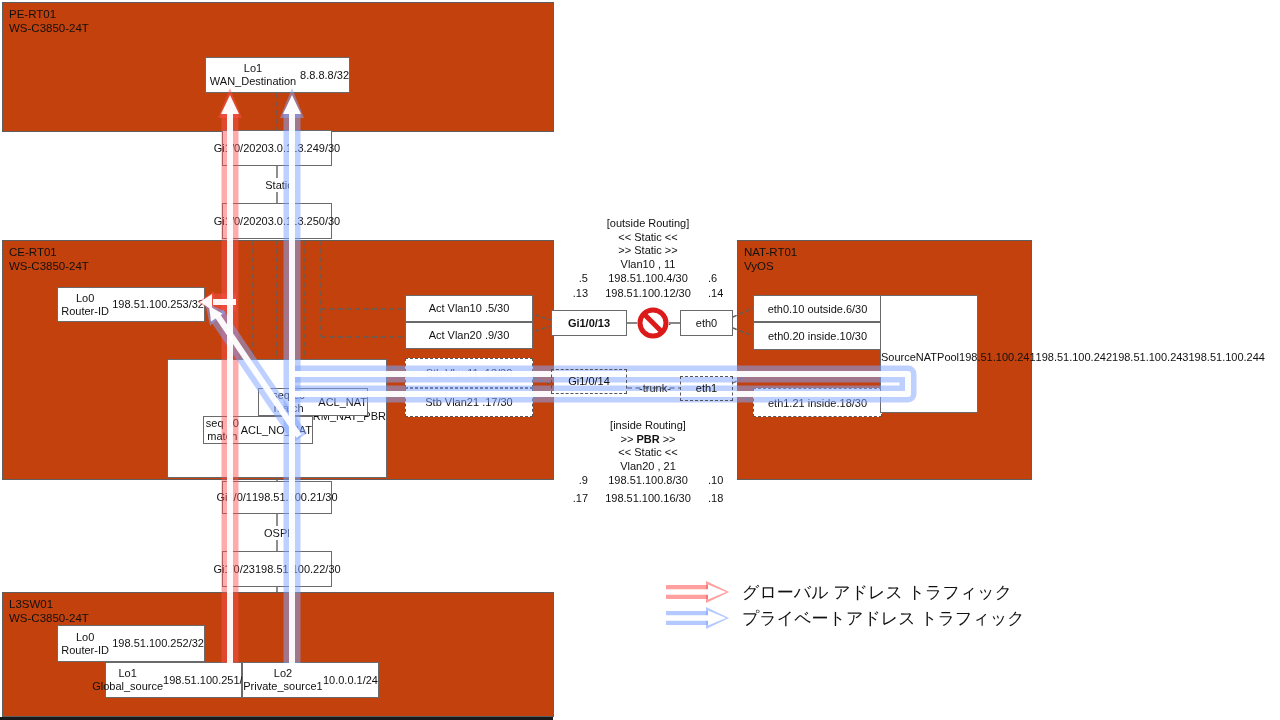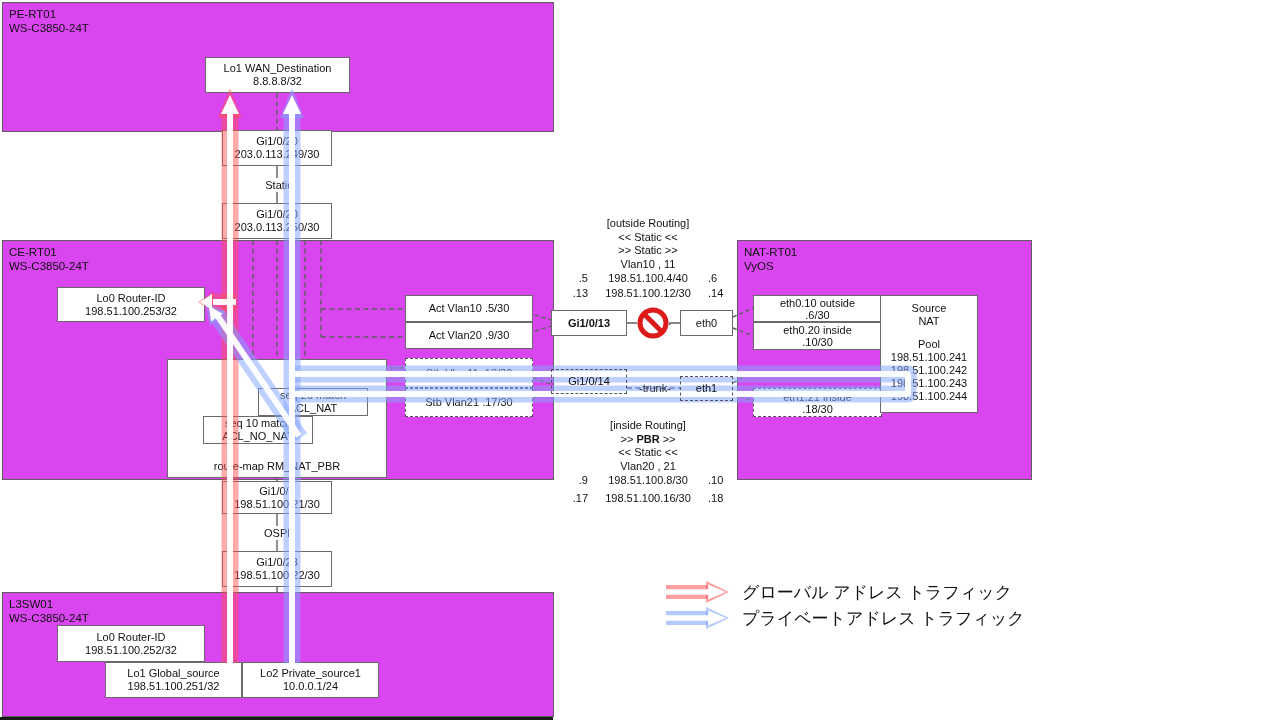--- a/index.html
+++ b/index.html
@@ -1,20 +1,20 @@
 <!DOCTYPE html>
 <html><head>
 <meta charset="utf-8">
 <style>
   html,body{margin:0;padding:0;background:#fff;}
   .canvas{position:relative;width:1280px;height:720px;background:#ffffff;overflow:hidden;
           font-family:"Liberation Sans","DejaVu Sans",sans-serif;color:#111;}
-  .devbox{position:absolute;background:#d946ef;border:1.5px solid #5f5f5f;z-index:2;}
+  .devbox{position:absolute;background:#c2410c;border:1.5px solid #5f5f5f;z-index:2;}
   .devlabel{position:absolute;top:4px;left:6px;font-size:11.5px;line-height:14px;white-space:pre;z-index:3;}
-  .box{position:absolute;background:#fff;border:1.4px solid #6a6a6a;display:flex;flex-direction:column;
+  .box{position:absolute;background:#fff;border:1.4px solid #6a6a6a;display:flex;
        align-items:center;justify-content:center;text-align:center;font-size:11px;line-height:13px;z-index:10;box-sizing:border-box;}
   .dashedb{border-style:dashed;border-color:#555;}
   .nobg{background:transparent;}
   .lbl{position:absolute;background:#fff;font-size:11px;line-height:14px;text-align:center;z-index:10;padding:0 2px;}
   .lbl-clear{background:transparent;}
   .txtblock{position:absolute;font-size:11px;line-height:13.5px;text-align:center;z-index:6;}
   .rrow{display:flex;align-items:baseline;margin-top:1px;}
   .rrow .l{width:30px;text-align:right;padding-right:6px;}
   .rrow .n{flex:1;text-align:center;}
   .rrow .r{width:30px;text-align:left;padding-left:6px;}
@@ -133,21 +133,21 @@
     <span>eth0</span>
   </div>
 
   <div class="txtblock" style="left:558px;top:217px;width:180px;">
     <div>[outside Routing]</div>
     <div>&lt;&lt; Static &lt;&lt;</div>
     <div>&gt;&gt; Static &gt;&gt;</div>
     <div>Vlan10 , 11</div>
     <div class="rrow">
       <span class="l">.5</span>
-      <span class="n">198.51.100.4/40</span>
+      <span class="n">198.51.100.4/30</span>
       <span class="r">.6</span>
     </div>
     <div class="rrow" style="">
       <span class="l">.13</span>
       <span class="n">198.51.100.12/30</span>
       <span class="r">.14</span>
     </div>
   </div>
 
   <div class="txtblock" style="left:558px;top:419px;width:180px;">

